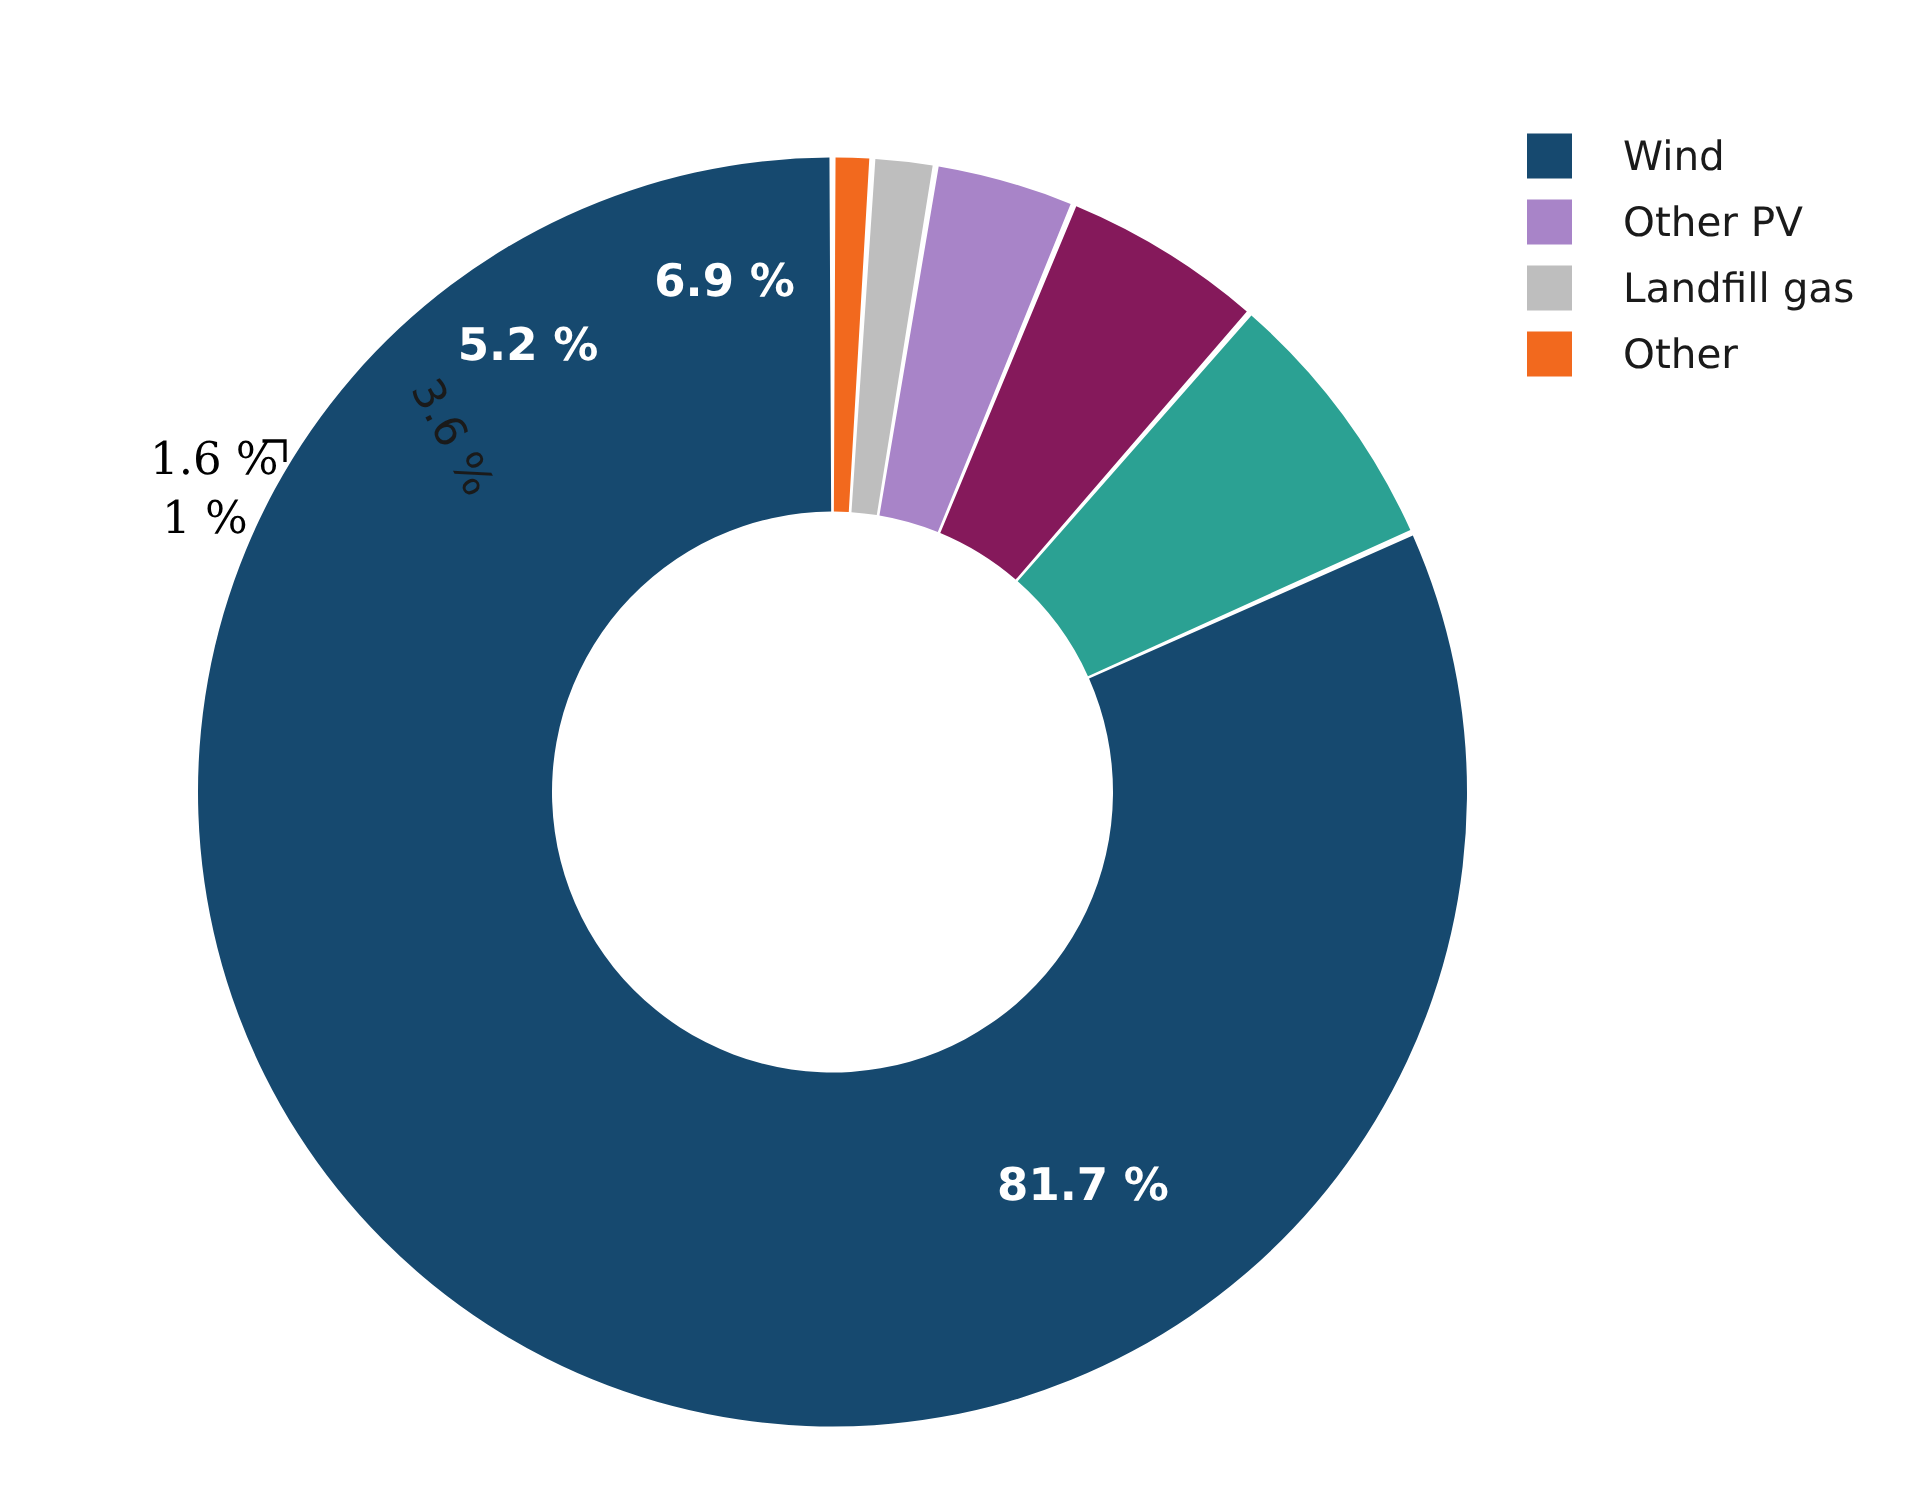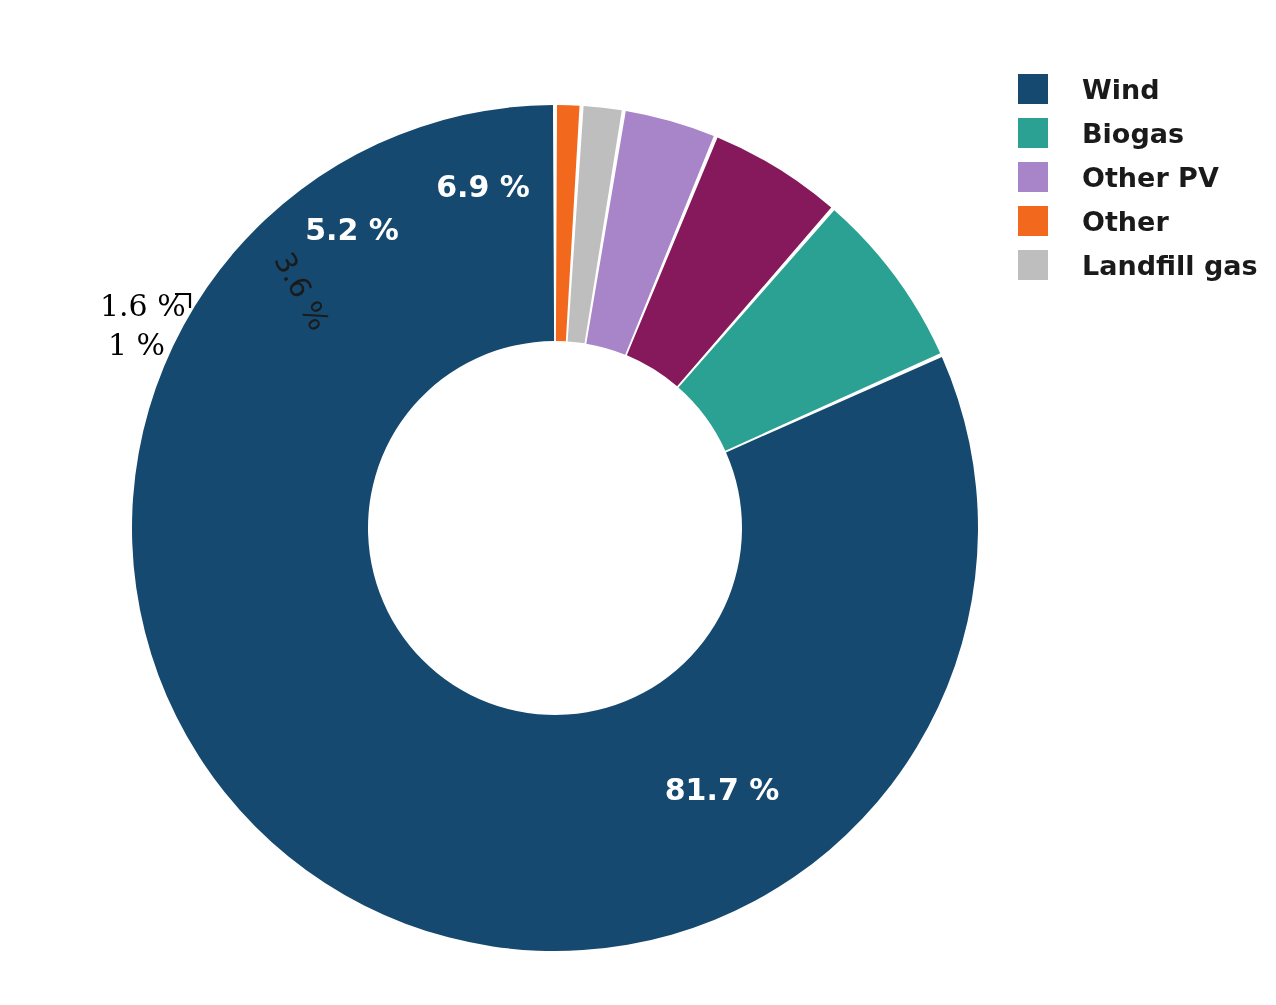--- a/index.html
+++ b/index.html
@@ -47,23 +47,22 @@
   }
   .leader-line {
     stroke: #000000;
     stroke-width: 2.2;
     fill: none;
   }
   
   #legend {
     position: absolute;
     left: 1018px;
-    top: 67px;
+    top: 82px;
     width: 250px;
-    font-weight: bold;
   }
   .legend-row {
     display: flex;
     align-items: center;
     height: 44px;
   }
   .legend-swatch {
     width: 30px;
     height: 30px;
     flex: 0 0 30px;
@@ -103,30 +102,26 @@
         <text x="108" y="355" class="slice-label-outer" text-anchor="start" fill="#000000">1 %</text>
       </g>
   </svg>
 
   <div id="legend">
       <div class="legend-row">
         <div class="legend-swatch" style="background: rgb(22, 73, 111);"></div>
         <div class="legend-label">Wind</div>
       </div>
       <div class="legend-row">
-        <div class="legend-swatch" style="background: rgb(43, 161, 147);"></div>
-        <div class="legend-label">Biogas</div>
-      </div>
-      <div class="legend-row">
         <div class="legend-swatch" style="background: rgb(168, 132, 200);"></div>
         <div class="legend-label">Other PV</div>
       </div>
       <div class="legend-row">
+        <div class="legend-swatch" style="background: rgb(190, 190, 190);"></div>
+        <div class="legend-label">Landfill gas</div>
+      </div>
+      <div class="legend-row">
         <div class="legend-swatch" style="background: rgb(242, 105, 30);"></div>
         <div class="legend-label">Other</div>
-      </div>
-      <div class="legend-row">
-        <div class="legend-swatch" style="background: rgb(190, 190, 190);"></div>
-        <div class="legend-label">Landfill gas</div>
       </div>
     </div>
 
 </div>
 
 </body></html>

